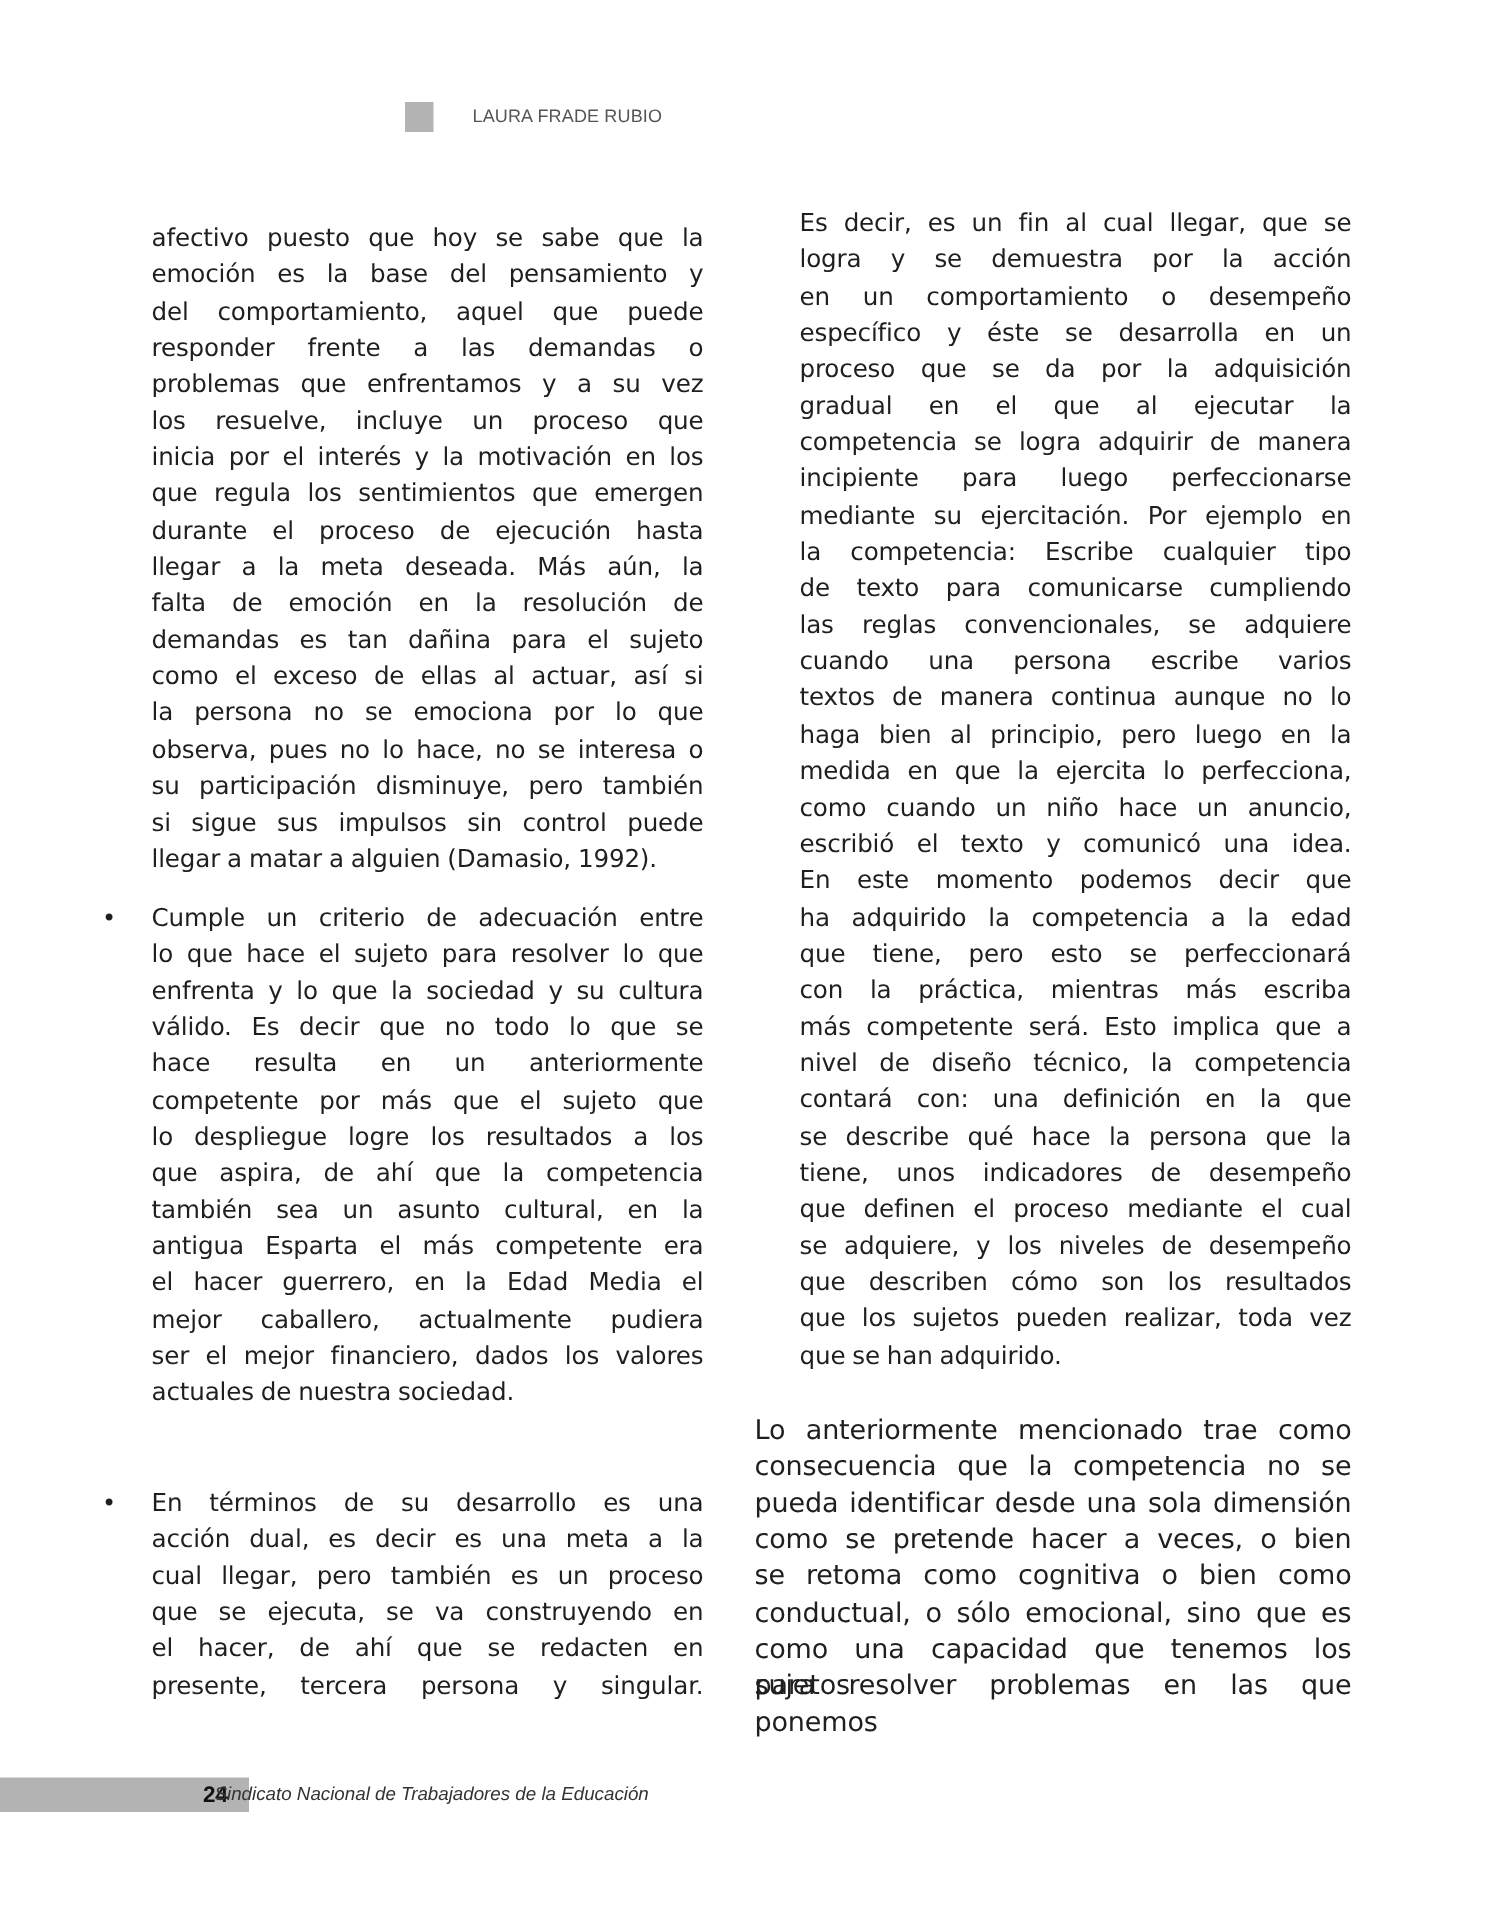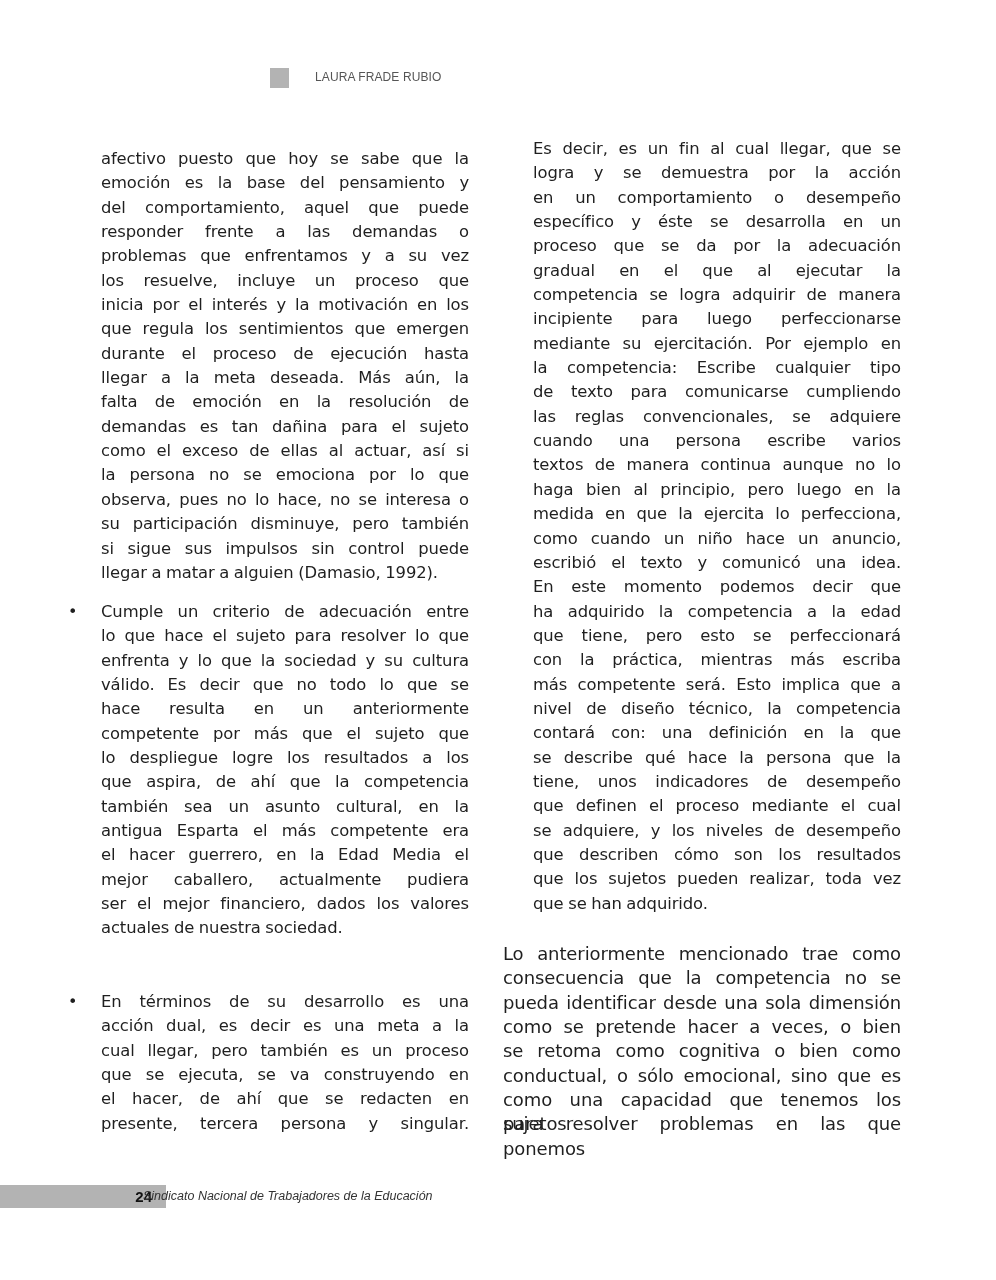--- a/index.html
+++ b/index.html
@@ -199,21 +199,21 @@
       <span class="line"><span class="line-inner">presente, tercera persona y singular.</span></span>
     </div>
 </div>
 
 <div class="col" id="col-right">
   <div>
       <span class="line"><span class="line-inner">Es decir, es un fin al cual llegar, que se</span></span>
       <span class="line"><span class="line-inner">logra y se demuestra por la acción</span></span>
       <span class="line"><span class="line-inner">en un comportamiento o desempeño</span></span>
       <span class="line"><span class="line-inner">específico y éste se desarrolla en un</span></span>
-      <span class="line"><span class="line-inner">proceso que se da por la adecuación</span></span>
+      <span class="line"><span class="line-inner">proceso que se da por la adquisición</span></span>
       <span class="line"><span class="line-inner">gradual en el que al ejecutar la</span></span>
       <span class="line"><span class="line-inner">competencia se logra adquirir de manera</span></span>
       <span class="line"><span class="line-inner">incipiente para luego perfeccionarse</span></span>
       <span class="line"><span class="line-inner">mediante su ejercitación. Por ejemplo en</span></span>
       <span class="line"><span class="line-inner">la competencia: Escribe cualquier tipo</span></span>
       <span class="line"><span class="line-inner">de texto para comunicarse cumpliendo</span></span>
       <span class="line"><span class="line-inner">las reglas convencionales, se adquiere</span></span>
       <span class="line"><span class="line-inner">cuando una persona escribe varios</span></span>
       <span class="line"><span class="line-inner">textos de manera continua aunque no lo</span></span>
       <span class="line"><span class="line-inner">haga bien al principio, pero luego en la</span></span>

